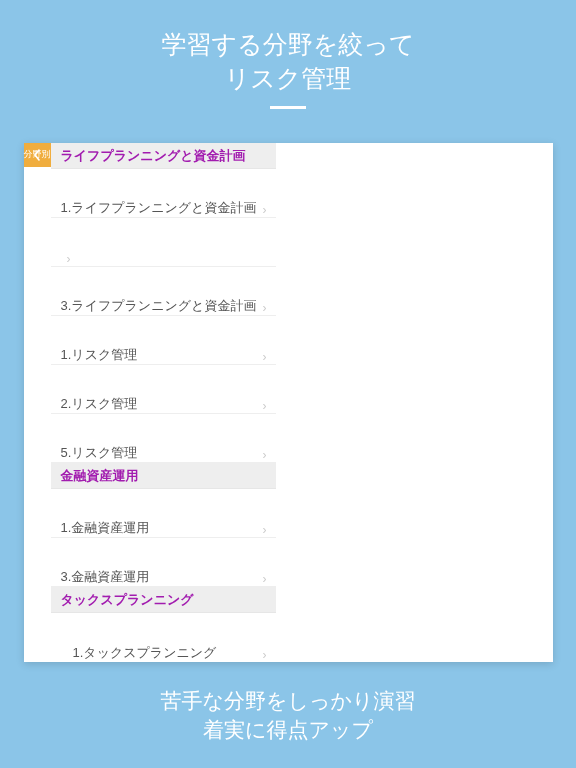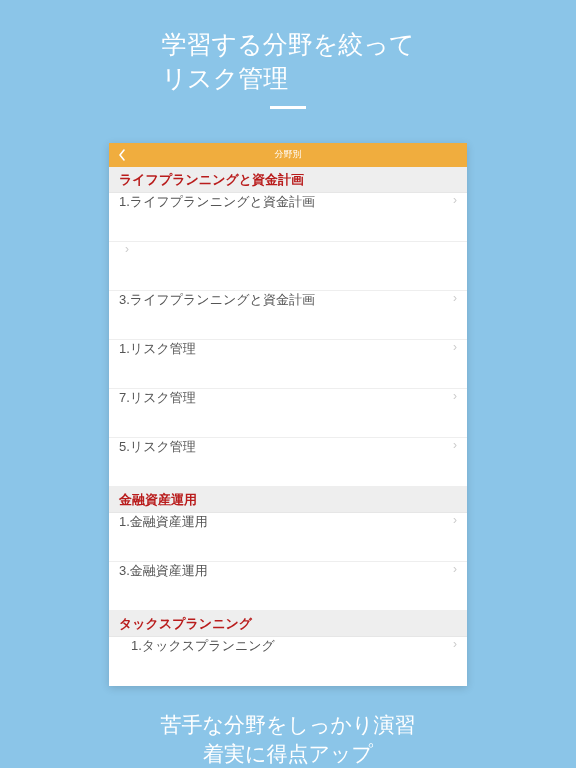--- a/index.html
+++ b/index.html
@@ -7,42 +7,42 @@
   width: 576px;
   height: 768px;
   background: #8bc5e8;
   font-family: "Hiragino Sans", "Hiragino Kaku Gothic ProN", Meiryo, sans-serif;
   display: flex;
   flex-direction: column;
   align-items: center;
   overflow: hidden;
 }
 .hero-top {
+  text-align: center;
   color: #ffffff;
   padding-top: 28px;
   padding-bottom: 14px;
 }
 .hero-top .line {
   font-size: 25px;
   font-weight: 400;
   line-height: 1.35;
 }
 .hero-divider {
   width: 36px;
   height: 3px;
   background: #ffffff;
   margin: 10px auto 0;
 }
 .phone {
-  width: 358px;
+  width: 529px;
   background: #ffffff;
   box-shadow: 0 2px 8px rgba(0,0,0,0.15);
   margin-top: 20px;
   display: flex;
-  flex-direction: column;
   flex: none;
 }
 .nav-bar {
   background: #f0ad3e;
   height: 24px;
   position: relative;
   display: flex;
   align-items: center;
   justify-content: center;
 }
@@ -59,31 +59,31 @@
 }
 .nav-back svg { display: block; }
 .nav-title {
   color: #ffffff;
   font-size: 9px;
   font-weight: 500;
 }
 .list { display: flex; flex-direction: column; }
 .section-header {
   background: #eeeeee;
-  color: #b91c1c;
+  color: #a21caf;
   font-size: 13px;
   font-weight: 600;
   padding: 4px 10px 3px;
   border-bottom: 1px solid #e6e6e6;
 }
 .row {
   background: #ffffff;
   height: 49px;
   display: flex;
-  align-items: flex-start;
+  align-items: flex-end;
   padding: 0 10px;
   border-bottom: 1px solid #eeeeee;
   position: relative;
 }
 .row:last-child { border-bottom: none; margin-left: 12px; }
 .row-label {
   color: #555555;
   font-size: 13px;
   font-weight: 400;
   flex: 1;
@@ -137,21 +137,21 @@
     <div class="row">
       <span class="row-label">3.ライフプランニングと資金計画</span>
       <span class="row-chevron">›</span>
     </div>
 
     <div class="row">
       <span class="row-label">1.リスク管理</span>
       <span class="row-chevron">›</span>
     </div>
     <div class="row">
-      <span class="row-label">7.リスク管理</span>
+      <span class="row-label">2.リスク管理</span>
       <span class="row-chevron">›</span>
     </div>
     <div class="row">
       <span class="row-label">5.リスク管理</span>
       <span class="row-chevron">›</span>
     </div>
 
     <div class="section-header">金融資産運用</div>
     <div class="row">
       <span class="row-label">1.金融資産運用</span>

